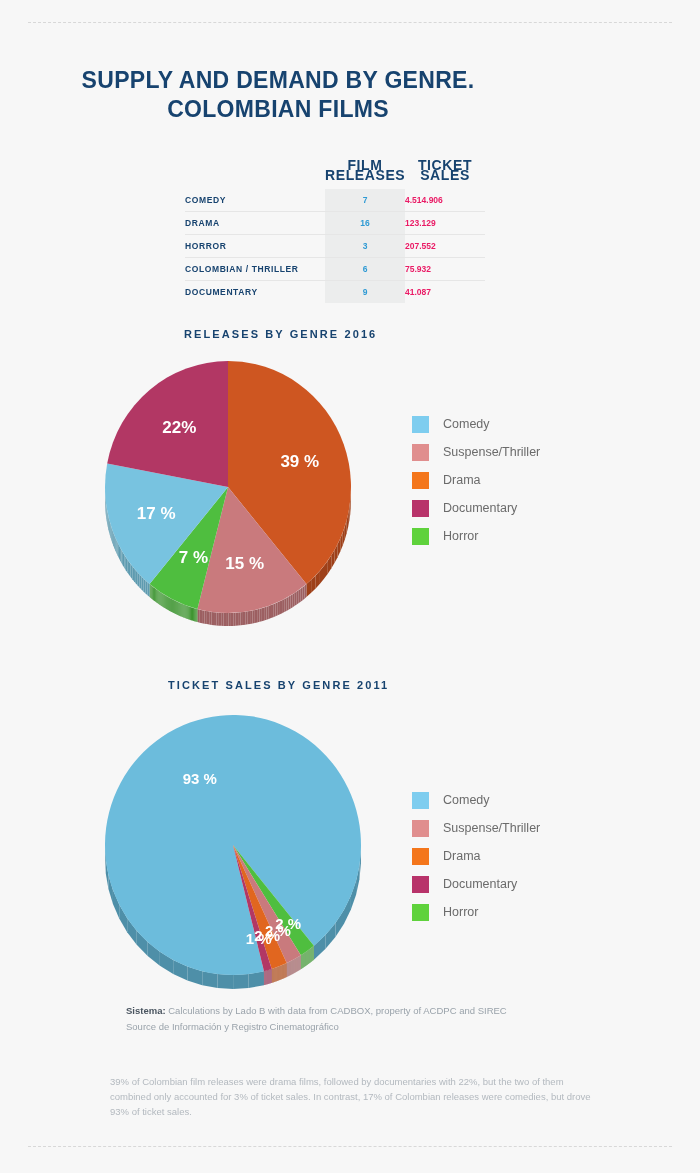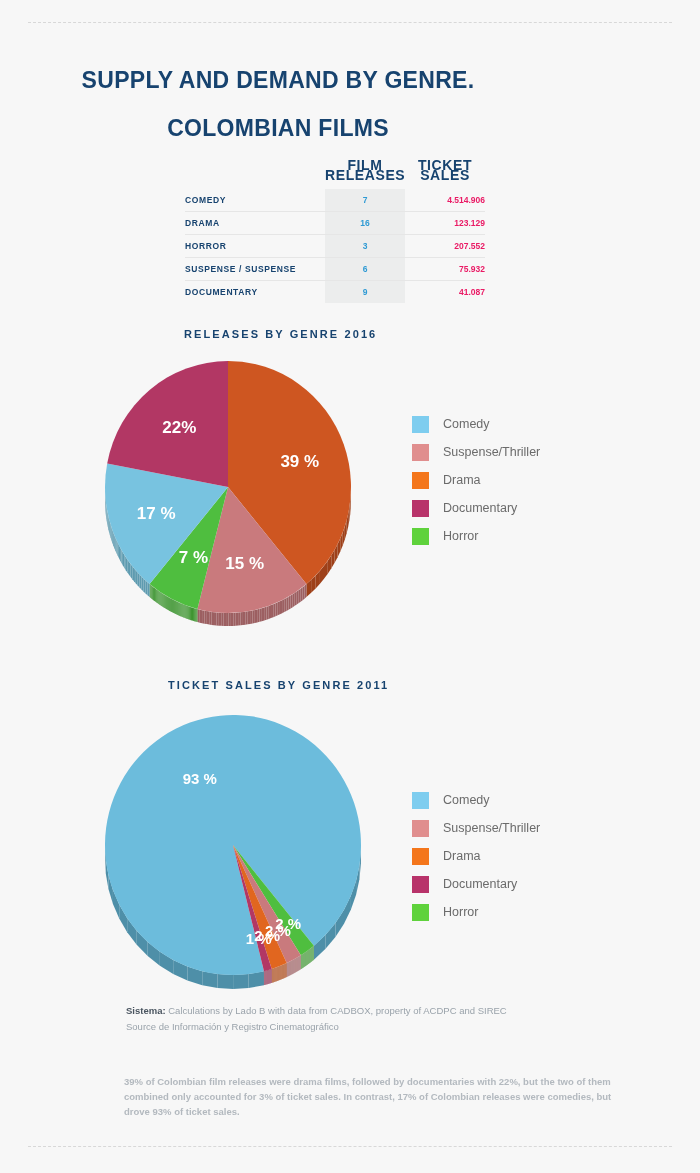--- a/index.html
+++ b/index.html
@@ -31,21 +31,21 @@
     left: 0;
     width: 556px;
     text-align: center;
     color: #17436f;
     font-family: "Liberation Sans Narrow", "Liberation Sans", sans-serif;
     font-weight: bold;
     font-size: 23px;
     line-height: 29px;
     letter-spacing: 0.3px;
   }
-  .title .l2 { display: block; margin-top: 19px; }
+  .title .l2 { display: block; }
 
   
   .table-wrap {
     position: absolute;
     top: 160px;
     left: 185px;
     width: 300px;
   }
   table.data {
     border-collapse: collapse;
@@ -80,21 +80,21 @@
     padding-left: 48px;
   }
   td.rel {
     text-align: center;
     color: #2e9ad4;
     font-weight: bold;
     font-size: 11px;
     background: #eceded;
   }
   td.sales {
-    text-align: right;
+    text-align: left;
     color: #ea1a65;
     font-weight: bold;
     font-size: 11px;
   }
   .relband-head {
     background: transparent;
   }
 
   
   .section-title {
@@ -148,26 +148,25 @@
     left: 126px;
     width: 470px;
     font-size: 9.5px;
     line-height: 16px;
     color: #9aa3ab;
   }
   .source b { color: #4a5560; }
   .caption {
     position: absolute;
     top: 1074px;
-    left: 124px;
+    left: 110px;
     width: 492px;
     font-size: 9.5px;
     line-height: 15px;
     color: #b3b9bf;
-    font-weight: bold;
   }
 </style>
 </head>
 <body>
 
 <div class="rule top"></div>
 
 <div class="title">
   <span>SUPPLY AND DEMAND BY GENRE.</span>
   <span class="l2">COLOMBIAN FILMS</span>
@@ -198,21 +197,21 @@
           <td class="genre">DRAMA</td>
           <td class="rel">16</td>
           <td class="sales">123.129</td>
         </tr>
         <tr>
           <td class="genre">HORROR</td>
           <td class="rel">3</td>
           <td class="sales">207.552</td>
         </tr>
         <tr>
-          <td class="genre">SUSPENSE / SUSPENSE</td>
+          <td class="genre">COLOMBIAN / THRILLER</td>
           <td class="rel">6</td>
           <td class="sales">75.932</td>
         </tr>
         <tr>
           <td class="genre">DOCUMENTARY</td>
           <td class="rel">9</td>
           <td class="sales">41.087</td>
         </tr>
       </tbody>
   </table>

